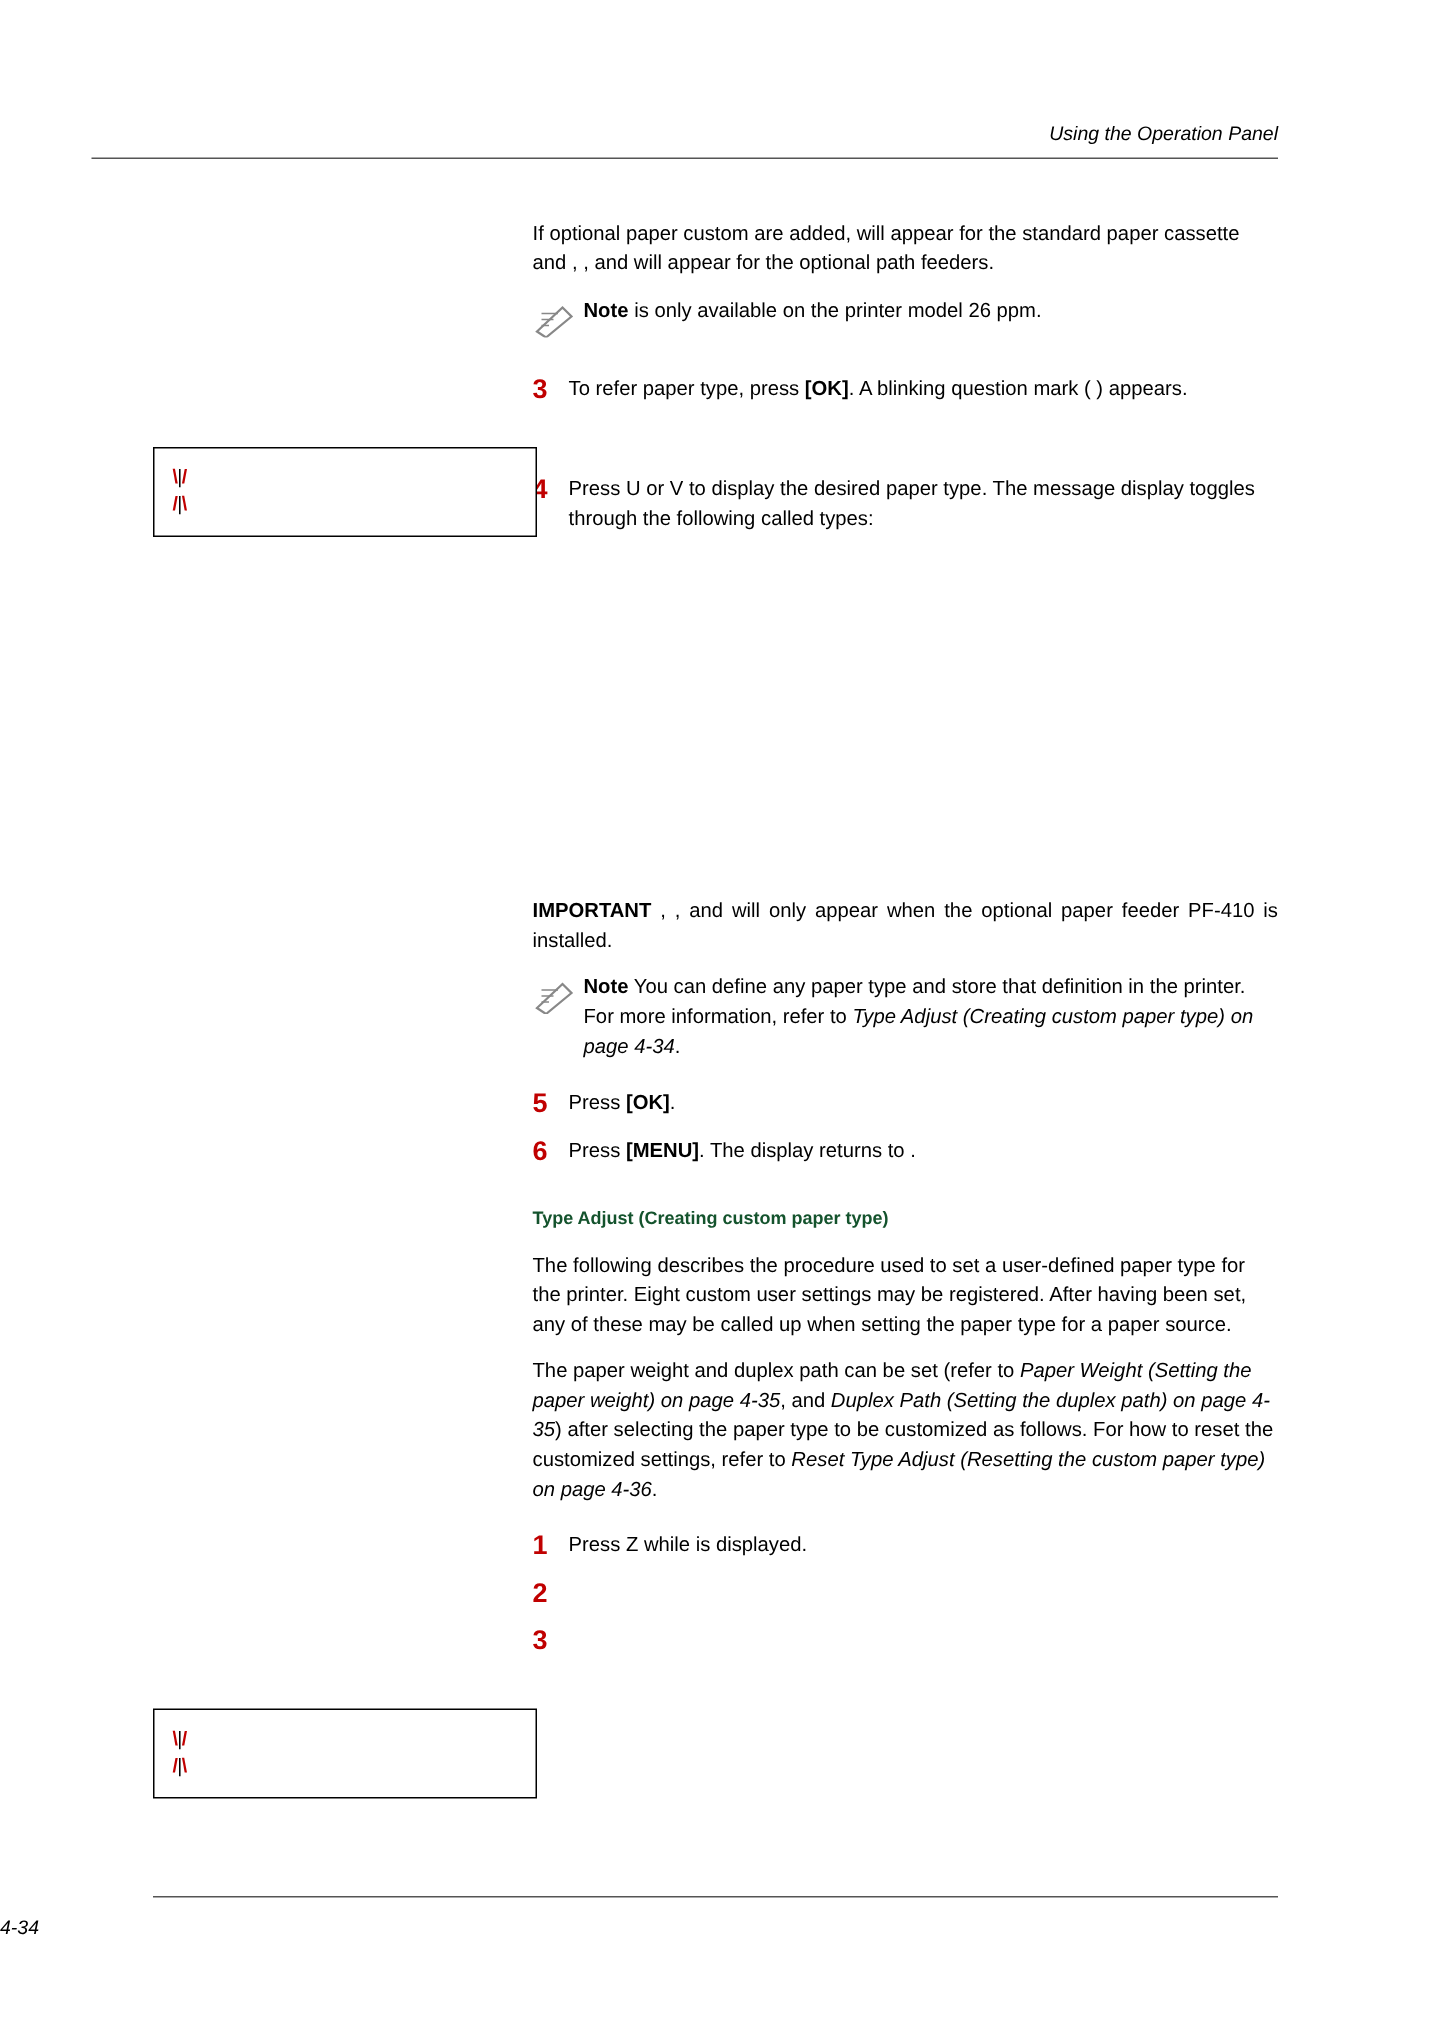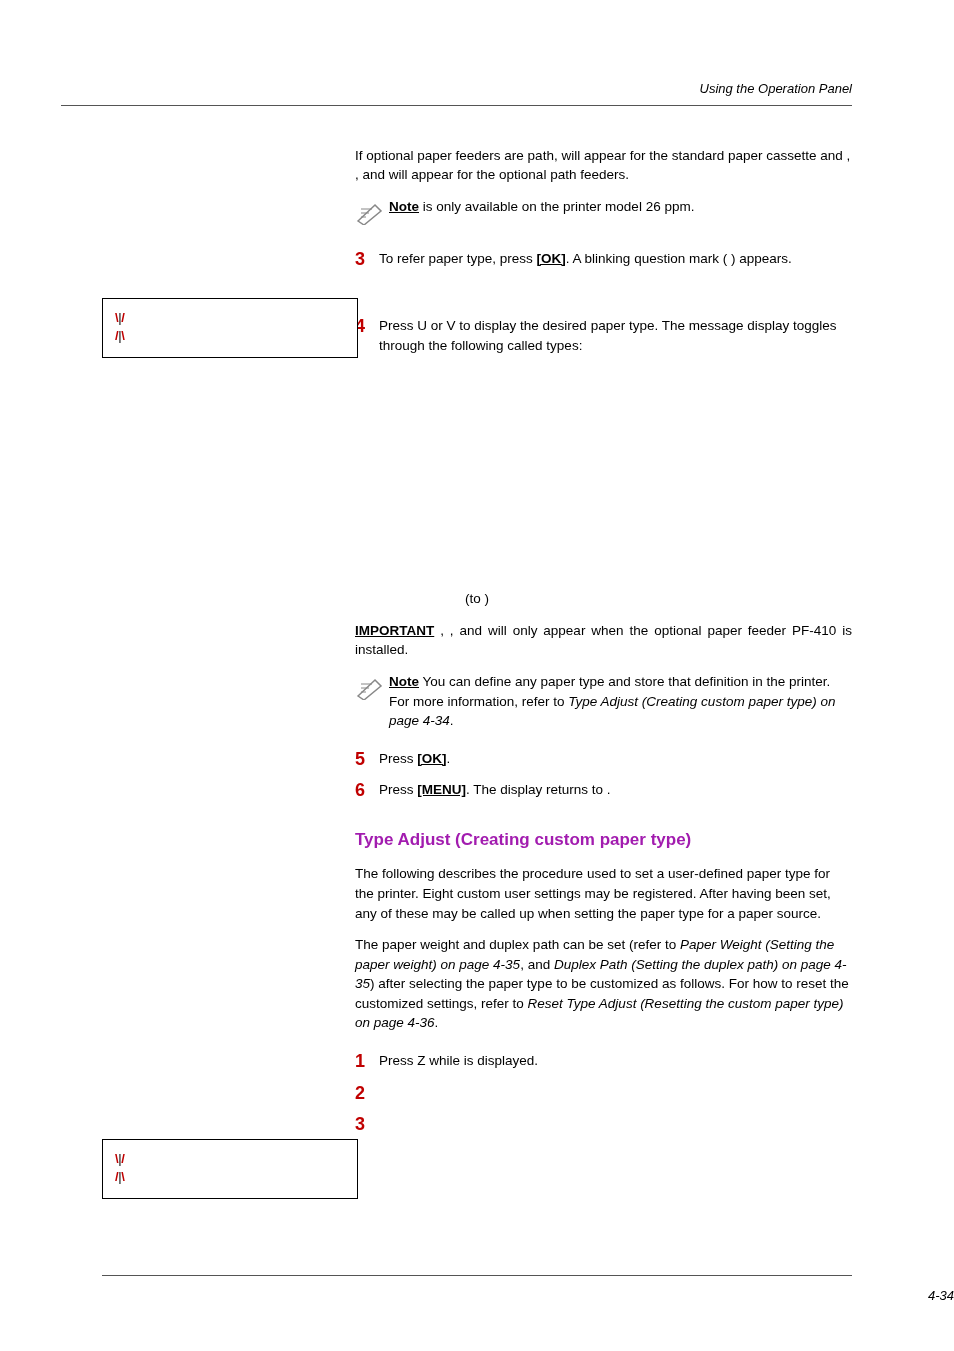--- a/index.html
+++ b/index.html
@@ -58,48 +58,48 @@
     flex: none;
     margin-right: 4px;
     margin-top: 2px;
   }
   .note-body { flex: 1; }
   .important-block {
     text-align: justify;
     text-align-last: justify;
   }
   .italic { font-style: italic; }
-  .bold { font-weight: bold; text-decoration: underline; }
+  .bold { font-weight: bold; }
   .subheading {
-    color: #a21caf;
+    color: #14532d;
     font-weight: bold;
-    font-size: 17px;
+    font-size: 12px;
     margin-top: 26px;
     margin-bottom: 12px;
   }
   .lcd-box {
     position: absolute;
     left: 102px;
     width: 256px;
     height: 60px;
     border: 1px solid #000;
     background: #fff;
     padding: 10px 12px;
     font-size: 13px;
     line-height: 1.4;
   }
   .blink {
     letter-spacing: -2px;
   }
   .blink-red { color: #c00000; font-weight: bold; }
   .footer {
     position: absolute;
-    bottom: 45px;
+    bottom: 56px;
     left: 0; right: 0;
-    text-align: right;
+    text-align: left;
   }
   .footer-rule {
     border: none;
     border-top: 1.5px solid #555;
     margin: 0 102px 10px 102px;
   }
   .page-no { font-style: italic; font-size: 13px; }
   .to8 { margin-left: 110px; margin-top: 4px; }
 </style>
 </head>
@@ -116,21 +116,21 @@
   </div>
 
   <div class="lcd-box" style="top:1139px;">
     <span class="blink"><span class="blink-red">\</span> | <span class="blink-red">/</span></span><br>
     <span class="blink"><span class="blink-red">/</span> | <span class="blink-red">\</span></span>
   </div>
 
   <div class="content-area">
 
     <p>
-      <span>If optional paper feeders are path, </span>
+      <span>If optional paper custom are added, </span>
       <span> will appear for the standard paper cassette and </span>
       <span>, </span>
       <span>, and </span>
       <span> will appear for the optional path feeders.</span>
     </p>
 
     <div class="note-row">
       <div class="note-icon">
         <svg viewBox="0 0 30 26" width="30" height="26">
           <path d="M3 22 L20 6 L26 12 L9 26 Z" fill="none" stroke="#888" stroke-width="1.5"></path>
@@ -151,21 +151,20 @@
 
     <div class="step-row" style="margin-top:46px;">
       <div class="step-num">4</div>
       <div class="step-body">
         <span>Press </span><span>U</span><span> or </span><span>V</span><span> to display the desired paper type. The message display toggles through the following called types:</span>
       </div>
     </div>
 
     <div style="height:230px;"></div>
 
-    <div class="to8">(to  )</div>
 
     <p class="para">
       <span class="important-block" style="display:inline-block;width:100%;">
         <span class="bold">IMPORTANT</span><span> , </span><span> , </span><span> and </span><span> will only appear when the optional paper feeder PF-410 is installed.</span>
       </span>
     </p>
 
     <div class="note-row">
       <div class="note-icon">
         <svg viewBox="0 0 30 26" width="30" height="26">

